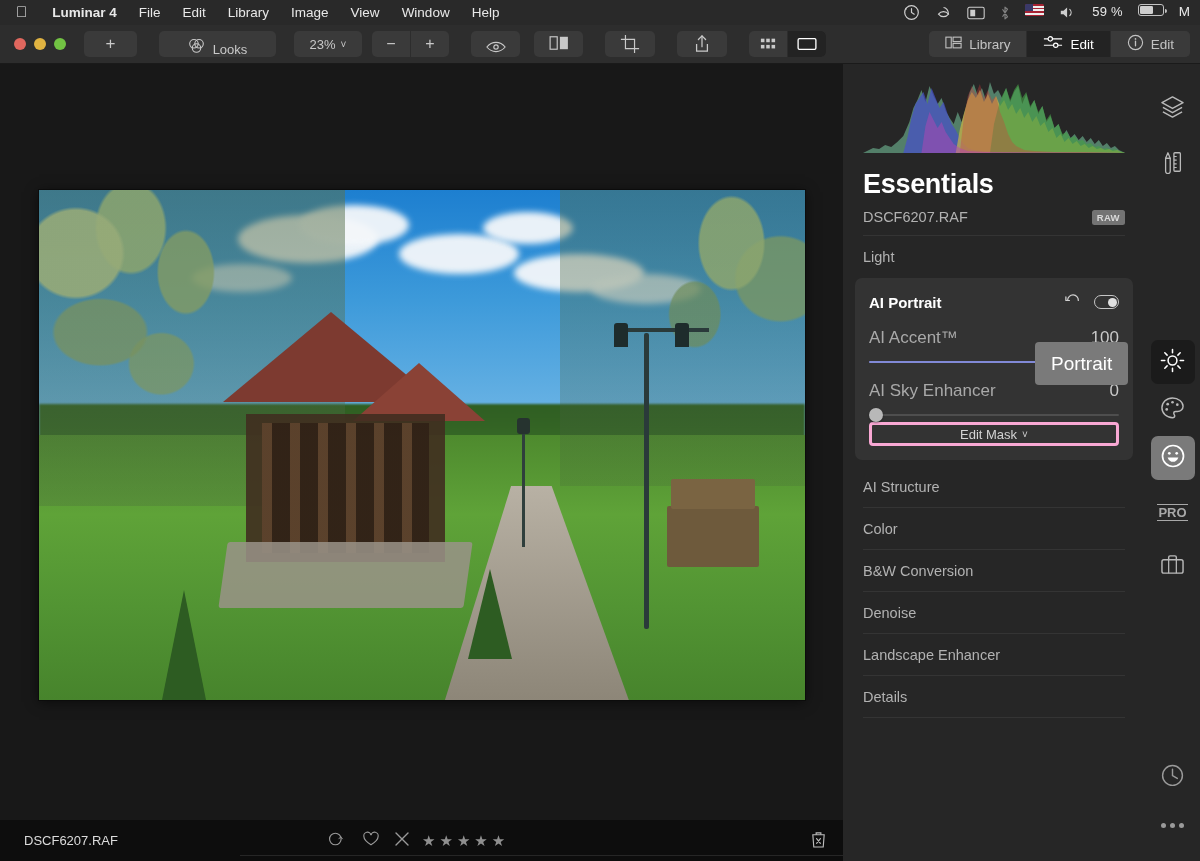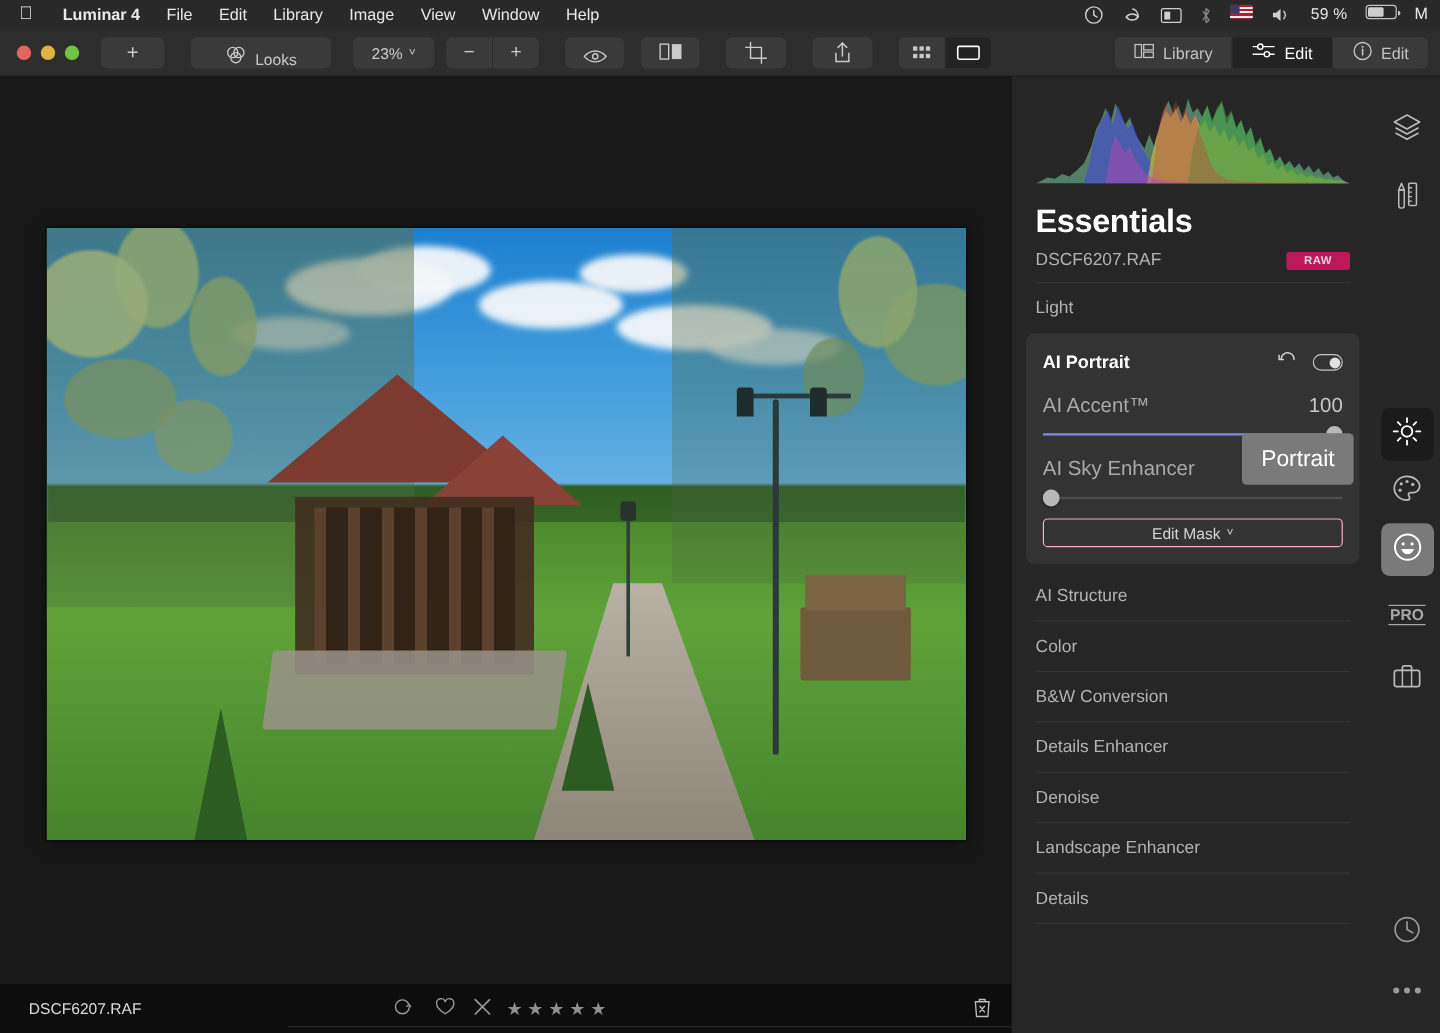--- a/index.html
+++ b/index.html
@@ -135,21 +135,21 @@
     position:absolute; top:64px; right:55px; width:302px; height:797px;
     background:#262626;
   }
   .histo{ position:relative; height:75px; margin:14px 20px 0 20px; }
   .histo svg{ display:block; width:100%; height:75px;}
 
   .panel-title{ color:#fff; font-size:27px; font-weight:bold; margin:16px 0 0 20px; letter-spacing:-.3px;}
   .filerow{ display:flex; align-items:center; justify-content:space-between;
     margin:9px 20px 0 20px; padding-bottom:10px; border-bottom:1px solid #343434;}
   .filerow .fn{ color:#b2b2b2; font-size:14.5px;}
-  .raw-badge{ background:#be185d; color:#d9d9d9; font-size:9.5px; font-weight:bold; padding:2px 15px; border-radius:2.5px; letter-spacing:.4px;}
+  .raw-badge{ background:#737373; color:#d9d9d9; font-size:9.5px; font-weight:bold; padding:2px 5px; border-radius:2.5px; letter-spacing:.4px;}
 
   .plist{ margin:0 20px; }
   .prow{ height:42px; display:flex; align-items:center; color:#b2b2b2; font-size:14.5px; border-bottom:1px solid #343434;}
 
   
   .card{
     margin:0 12px; background:#333333; border-radius:7px; padding:10px 14px 14px 14px;
     position:relative;
   }
   .card-head{ display:flex; align-items:center; justify-content:space-between; height:28px;}
@@ -159,26 +159,26 @@
   .toggle i{ position:absolute; right:1.5px; top:1.5px; width:9px; height:9px; border-radius:50%; background:#e0e0e0; display:block;}
 
   .slrow{ margin-top:12px;}
   .sllabel{ display:flex; justify-content:space-between; color:#a9a9a9; font-size:17px;}
   .sllabel .v{ color:#c9c9c9;}
   .track{ position:relative; height:14px; margin-top:7px;}
   .track .bar{ position:absolute; left:0; right:0; top:6px; height:2px; background:#4e4e4e; border-radius:1px;}
   .track .fill{ position:absolute; left:0; top:6px; height:2px; background:#8189d6; border-radius:1px;}
   .track .knob{ position:absolute; top:0; width:14px; height:14px; border-radius:50%; background:#b8b8b8; box-shadow:0 1px 2px rgba(0,0,0,.4);}
 
-  .maskbtn{ margin-top:10px; height:24px; border:1px solid #f9a8d4; border-radius:4px;
+  .maskbtn{ margin-top:0; height:24px; border:3px solid #f9a8d4; border-radius:4px;
     display:flex; align-items:center; justify-content:center; color:#d3d3d3; font-size:13px; gap:5px;}
 
   
   .tooltip{
-    position:absolute; left:1035px; top:361px; height:43px; background:#7a7a7a;
+    position:absolute; left:1035px; top:342px; height:43px; background:#7a7a7a;
     border-radius:4px; display:flex; align-items:center; padding:0 16px;
     color:#fff; font-size:19px; z-index:40;
   }
 
   
   .rail{ position:absolute; top:64px; right:0; width:55px; height:797px; background:#262626;
     display:flex; flex-direction:column; align-items:center; }
   .rail .ri{ width:44px; height:44px; margin-top:4px; border-radius:7px;
     display:flex; align-items:center; justify-content:center; color:#b9b9b9;}
   .rail .ri.active{ background:#1b1b1b; color:#fff;}
@@ -516,23 +516,20 @@
       <div class="prow">
           <span>AI Structure</span>
         </div>
       <div class="prow">
           <span>Color</span>
         </div>
       <div class="prow">
           <span>B&amp;W Conversion</span>
         </div>
       <div class="prow">
-          <span>Details Enhancer</span>
-        </div>
-      <div class="prow">
           <span>Denoise</span>
         </div>
       <div class="prow">
           <span>Landscape Enhancer</span>
         </div>
       <div class="prow">
           <span>Details</span>
         </div>
     </div>
   </div>

